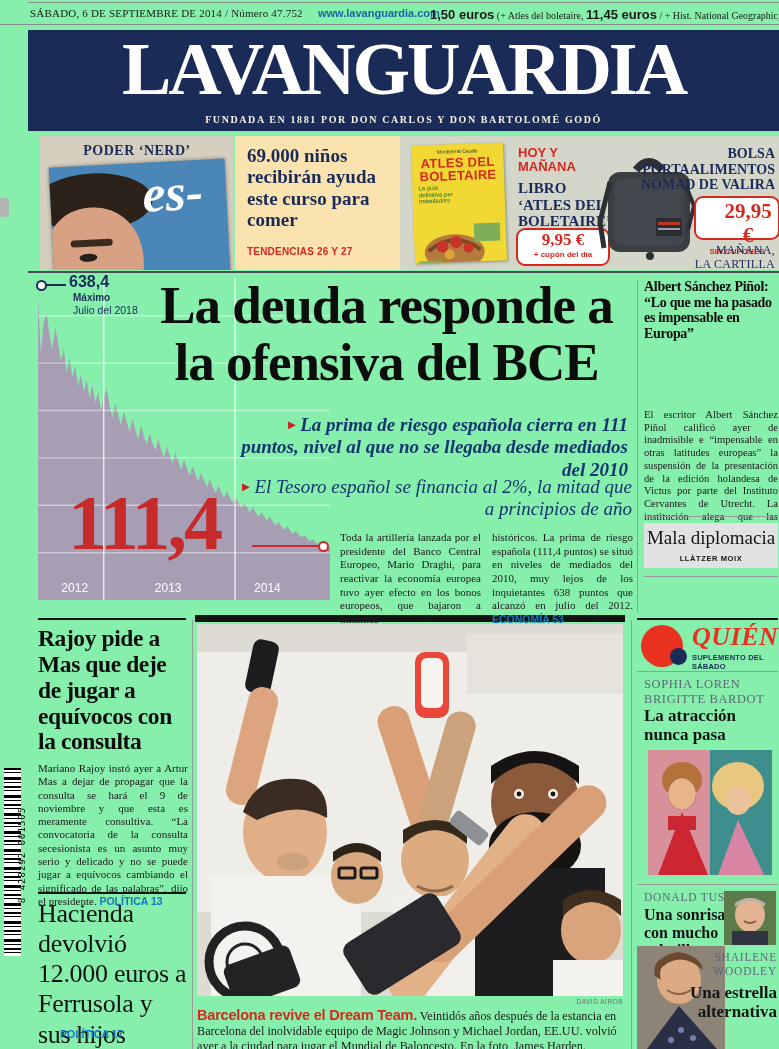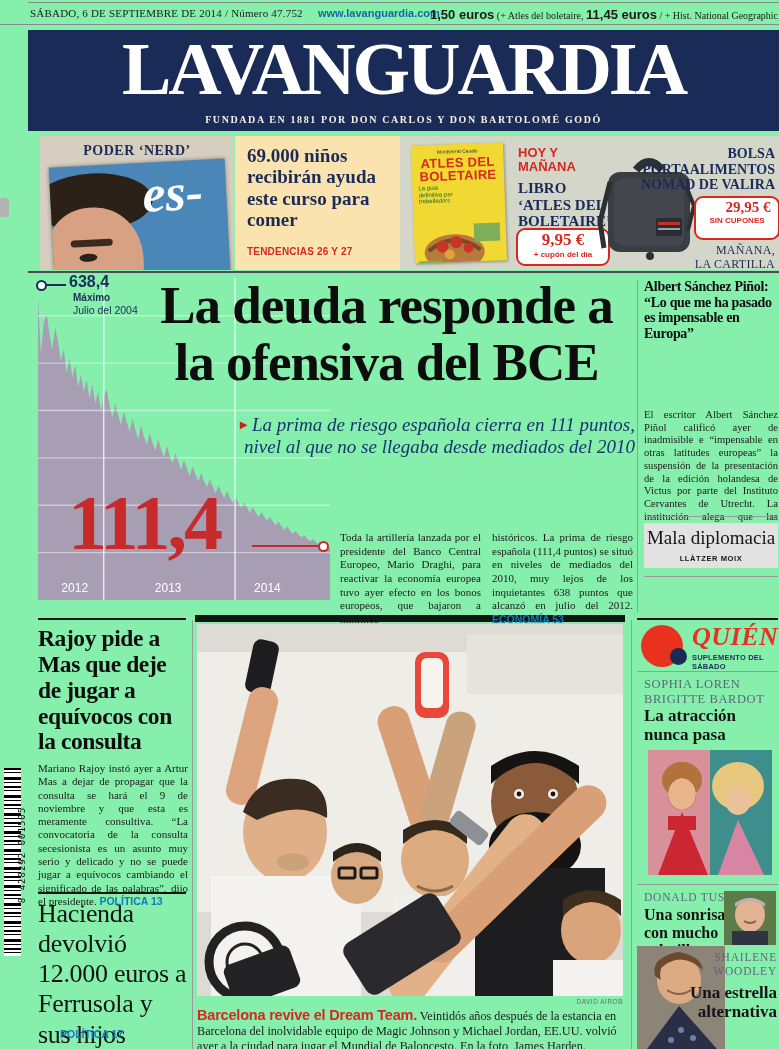--- a/index.html
+++ b/index.html
@@ -49,37 +49,37 @@
   #book-cover .bk-sub{font-family:"Liberation Sans",sans-serif;font-size:6px;color:#1b6e3a;text-align:left;margin:2px 0 0 6px;width:45px;line-height:1.1;}
   #promo-hoy{left:118px;top:10px;width:80px;font-family:"Liberation Sans",sans-serif;font-weight:bold;font-size:13px;line-height:1.1;color:#d5281f;}
   #promo-libro{left:118px;top:44px;width:100px;font-weight:bold;font-size:15px;line-height:1.1;color:#1b2b58;}
   .pricebox{background:#fff;border:2px solid #d5281f;border-radius:9px;text-align:center;color:#d5281f;}
   #pricebox1{left:116px;top:92px;width:90px;height:34px;}
   #pricebox1 .pb-price{font-weight:bold;font-size:17px;line-height:1.1;margin-top:1px;}
   .pb-note{font-family:"Liberation Sans",sans-serif;font-size:8px;font-weight:bold;}
   #bag-svg{left:198px;top:16px;}
   #promo-bolsa{left:225px;top:10px;width:150px;text-align:right;font-weight:bold;font-size:14px;line-height:1.12;color:#1b2b58;}
   #pricebox2{left:294px;top:60px;width:82px;height:40px;}
-  #pricebox2 .pb-price{font-weight:bold;font-size:15px;line-height:1.15;margin-top:1px;padding-left:22px;}
+  #pricebox2 .pb-price{font-weight:bold;font-size:21px;line-height:1.15;margin-top:1px;padding-left:22px;}
   #promo-manana{left:285px;top:108px;width:90px;text-align:right;font-size:12px;line-height:1.15;color:#1b2b58;letter-spacing:0.3px;}
   #promo-bottom-line{left:28px;top:271px;width:751px;height:2px;background:#4d4d57;}
 
   
   #risk-chart{left:38px;top:278px;z-index:1;}
   #peak-dot{left:36px;top:280px;width:7px;height:7px;border:2px solid #1b2b58;border-radius:50%;background:#fff;z-index:3;}
   #peak-line{left:45px;top:284px;width:21px;height:2px;background:#1b2b58;z-index:3;}
   #peak-value{left:69px;top:273px;font-family:"Liberation Sans",sans-serif;font-weight:bold;font-size:16px;color:#1b2b58;z-index:3;}
   #peak-label{left:73px;top:292px;font-family:"Liberation Sans",sans-serif;font-weight:bold;font-size:10px;color:#1b2b58;z-index:3;}
   #peak-date{left:73px;top:304px;font-family:"Liberation Sans",sans-serif;font-size:10.5px;color:#1b2b58;z-index:3;}
   #big-number{left:68px;top:484px;font-size:78px;font-weight:bold;color:#c62a2b;letter-spacing:-3px;line-height:1;z-index:4;}
   #red-line{left:252px;top:545px;width:66px;height:2px;background:#c62a2b;z-index:4;}
   #red-dot{left:318px;top:541px;width:7px;height:7px;border:2px solid #c62a2b;border-radius:50%;background:#fff;z-index:4;}
   #lead-headline{left:138px;top:277px;width:497px;text-align:center;font-weight:bold;font-size:53px;line-height:1.07;letter-spacing:-1px;color:#0d0d0d;z-index:2;}
   .bullet{font-style:italic;color:#14366e;font-size:19px;line-height:1.18;text-align:right;z-index:2;}
-  #bullet1{left:233px;top:414px;width:402px;}
+  #bullet1{left:226px;top:414px;width:402px;font-weight:bold;}
   #bullet2{left:230px;top:476px;width:402px;}
   .tri{color:#cc2020;font-style:normal;font-size:13px;vertical-align:2px;padding-right:2px;}
   .leadbody{font-size:11px;line-height:1.24;color:#1a1a1a;z-index:2;}
   #lead-col1{left:340px;top:531px;width:141px;}
   #lead-col2{left:492px;top:531px;width:141px;}
   #lead-col2 .link{font-size:10.5px;}
   #vrule-lead{left:637px;top:280px;width:1px;height:332px;background:#9a9a9a;}
 
   
   #sanchez-headline{left:644px;top:279px;width:134px;font-weight:bold;font-size:14px;line-height:1.12;color:#0d0d0d;letter-spacing:-0.3px;}
@@ -222,27 +222,28 @@
       <line x1="65.7" x2="65.7" y1="0" y2="322" stroke="#ffffff" stroke-opacity="0.75" stroke-width="1.5"></line>
       <line x1="197.10000000000002" x2="197.10000000000002" y1="0" y2="322" stroke="#ffffff" stroke-opacity="0.75" stroke-width="1.5"></line>
       <text x="23.36" y="314" fill="#ffffff" font-size="12" font-family="Liberation Sans, sans-serif">2012</text>
       <text x="116.80000000000001" y="314" fill="#ffffff" font-size="12" font-family="Liberation Sans, sans-serif">2013</text>
       <text x="216.07999999999998" y="314" fill="#ffffff" font-size="12" font-family="Liberation Sans, sans-serif">2014</text>
     </svg>
   <div class="abs" id="peak-dot"></div>
   <div class="abs" id="peak-line"></div>
   <div class="abs" id="peak-value">638,4</div>
   <div class="abs" id="peak-label">Máximo</div>
-  <div class="abs" id="peak-date">Julio del 2004</div>
+  <div class="abs" id="peak-date">Julio del 2018</div>
   <div class="abs" id="big-number">111,4</div>
   <div class="abs" id="red-line"></div>
   <div class="abs" id="red-dot"></div>
 
   <div class="abs" id="lead-headline">La deuda responde a la ofensiva del BCE</div>
   <div class="abs bullet" id="bullet1"><span class="tri">►</span><span>La prima de riesgo española cierra en 111 puntos, nivel al que no se llegaba desde mediados del 2010</span></div>
+  <div class="abs bullet" id="bullet2"><span class="tri">►</span><span>El Tesoro español se financia al 2%, la mitad que a principios de año</span></div>
   <div class="abs leadbody jus" id="lead-col1">Toda la artillería lanzada por el presidente del Banco Central Europeo, Mario Draghi, para reactivar la economía europea tuvo ayer efecto en los bonos europeos, que bajaron a mínimos</div>
   <div class="abs leadbody jus" id="lead-col2"><span>históricos. La prima de riesgo española (111,4 puntos) se situó en niveles de mediados del 2010, muy lejos de los inquietantes 638 puntos que alcanzó en julio del 2012. </span><span class="link">ECONOMÍA 53</span></div>
   <div class="abs" id="vrule-lead"></div>
 
   <div class="abs" id="sanchez-headline">Albert Sánchez Piñol: “Lo que me ha pasado es impensable en Europa”</div>
   <div class="abs" id="sanchez-body"><span>El escritor Albert Sánchez Piñol calificó ayer de inadmisible e “impensable en otras latitudes europeas” la suspensión de la presentación de la edición holandesa de Victus por parte del Instituto Cervantes de Utrecht. La institución alega que las circunstancias no eran adecuadas para el acto. </span><span class="link">CULTURA 34 Y 35</span></div>
   <div class="abs hr" id="sanchez-rule1"></div>
   <div class="abs" id="sanchez-box">
     <div class="abs" id="sanchez-box-title">Mala diplomacia</div>
     <div class="abs" id="sanchez-box-author">LLÀTZER MOIX</div>

